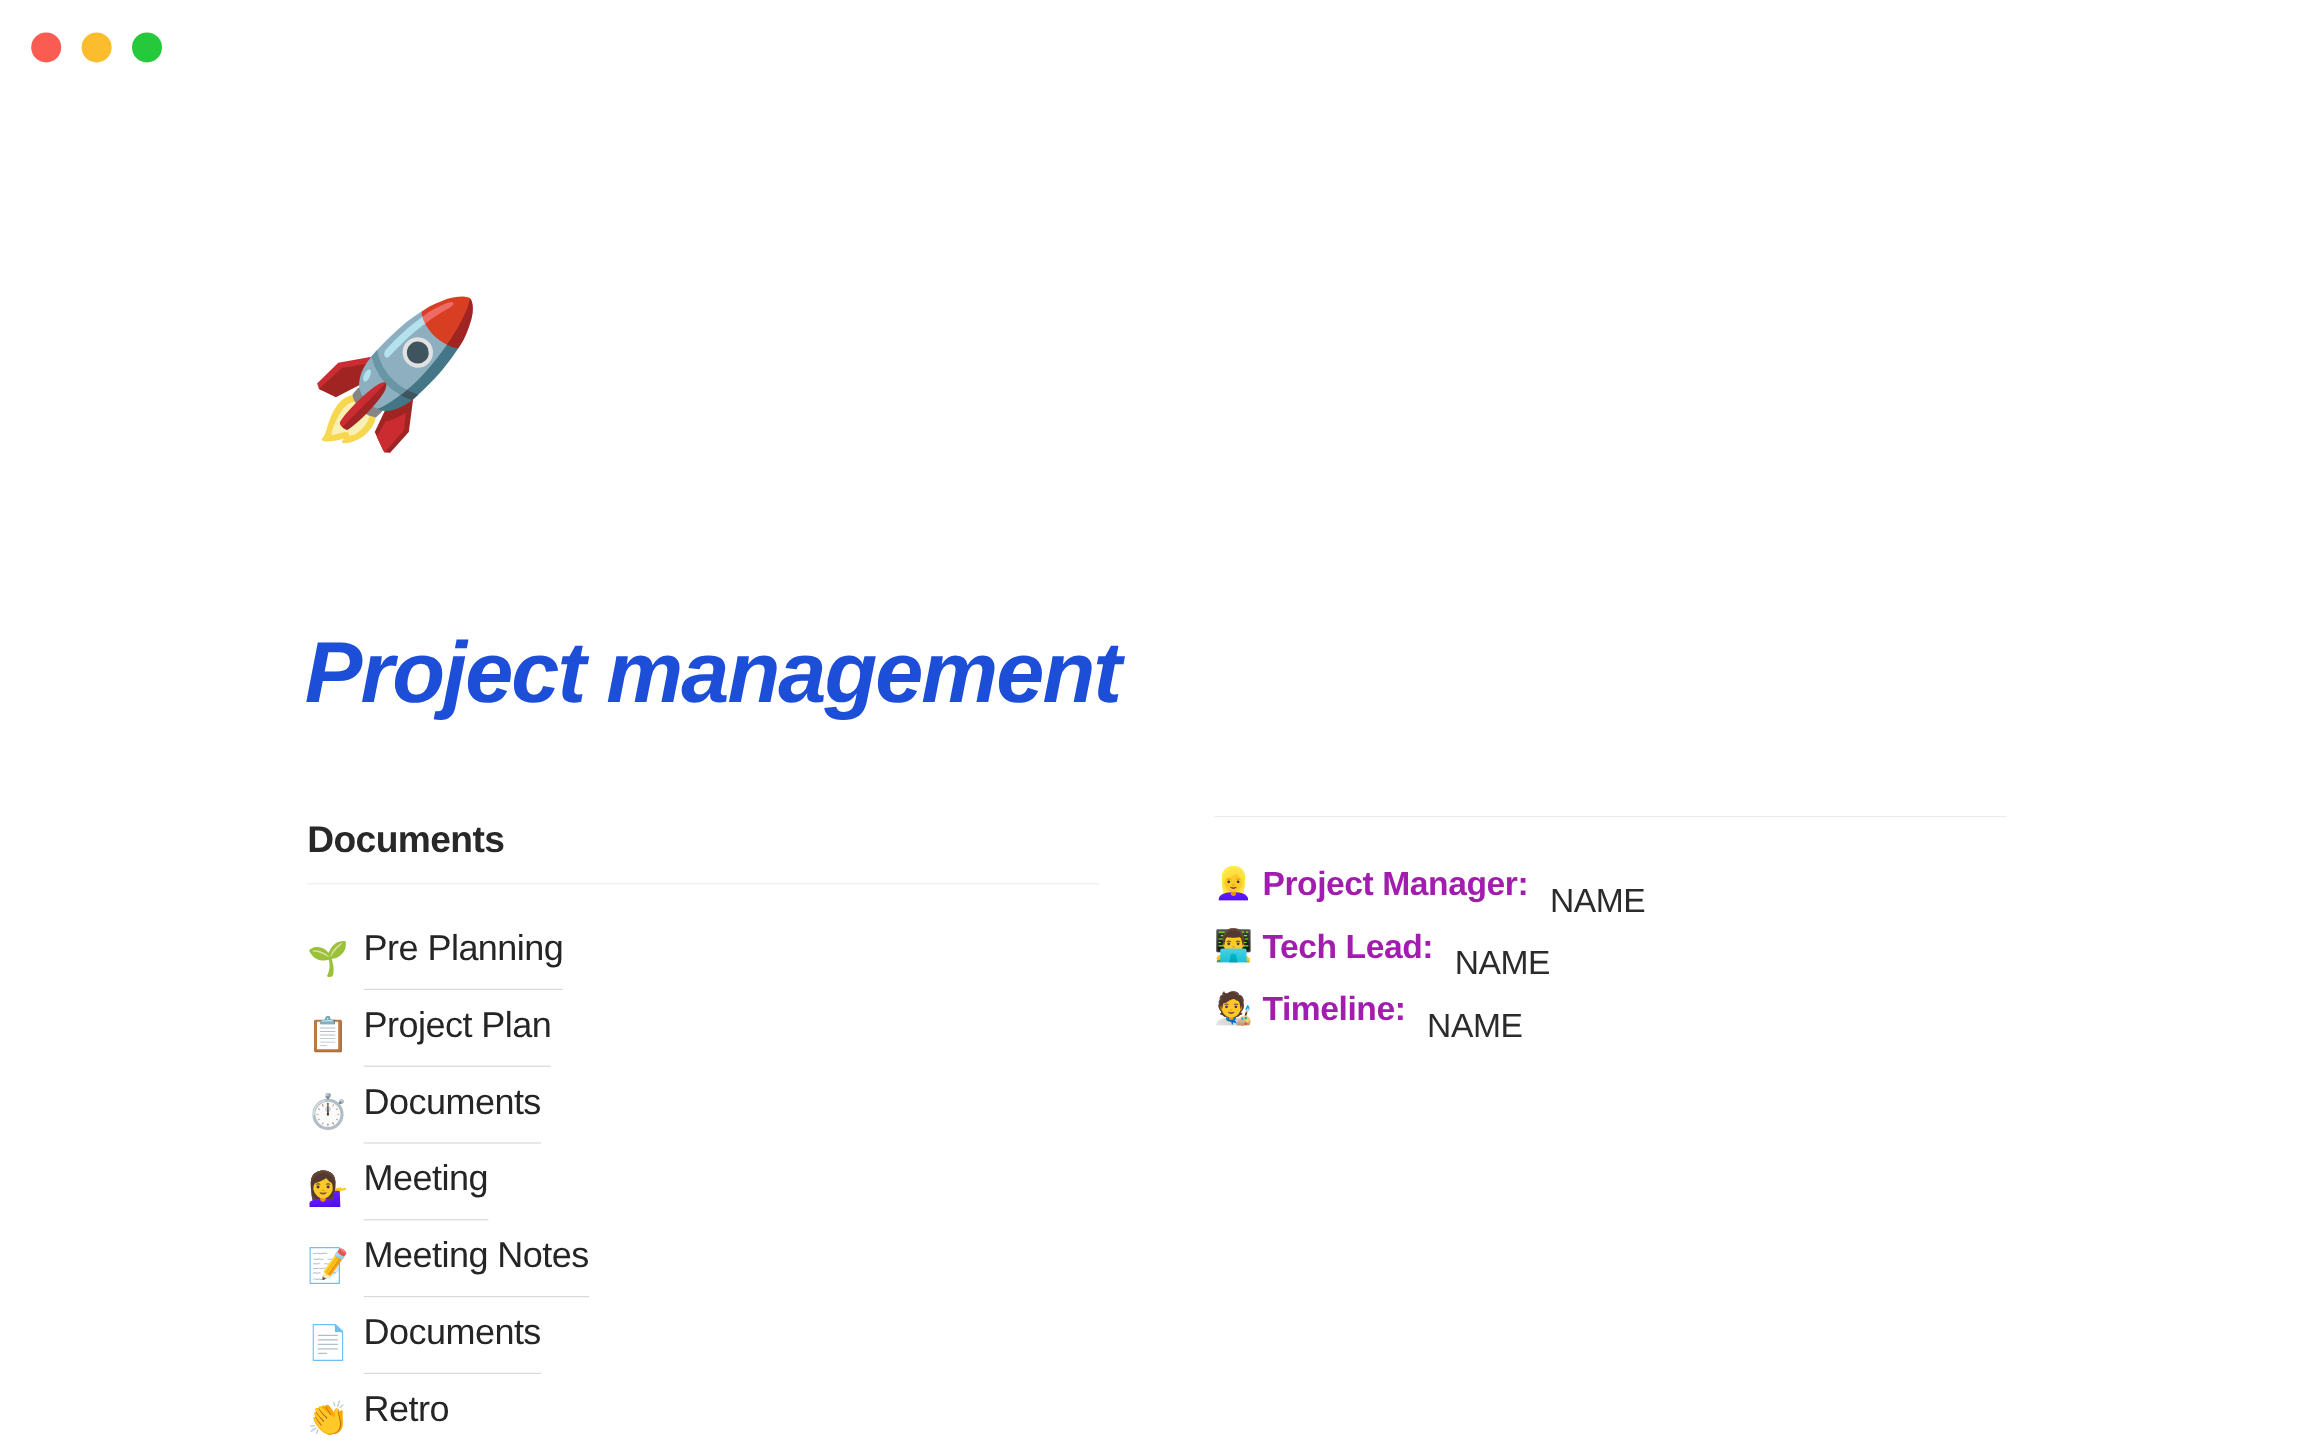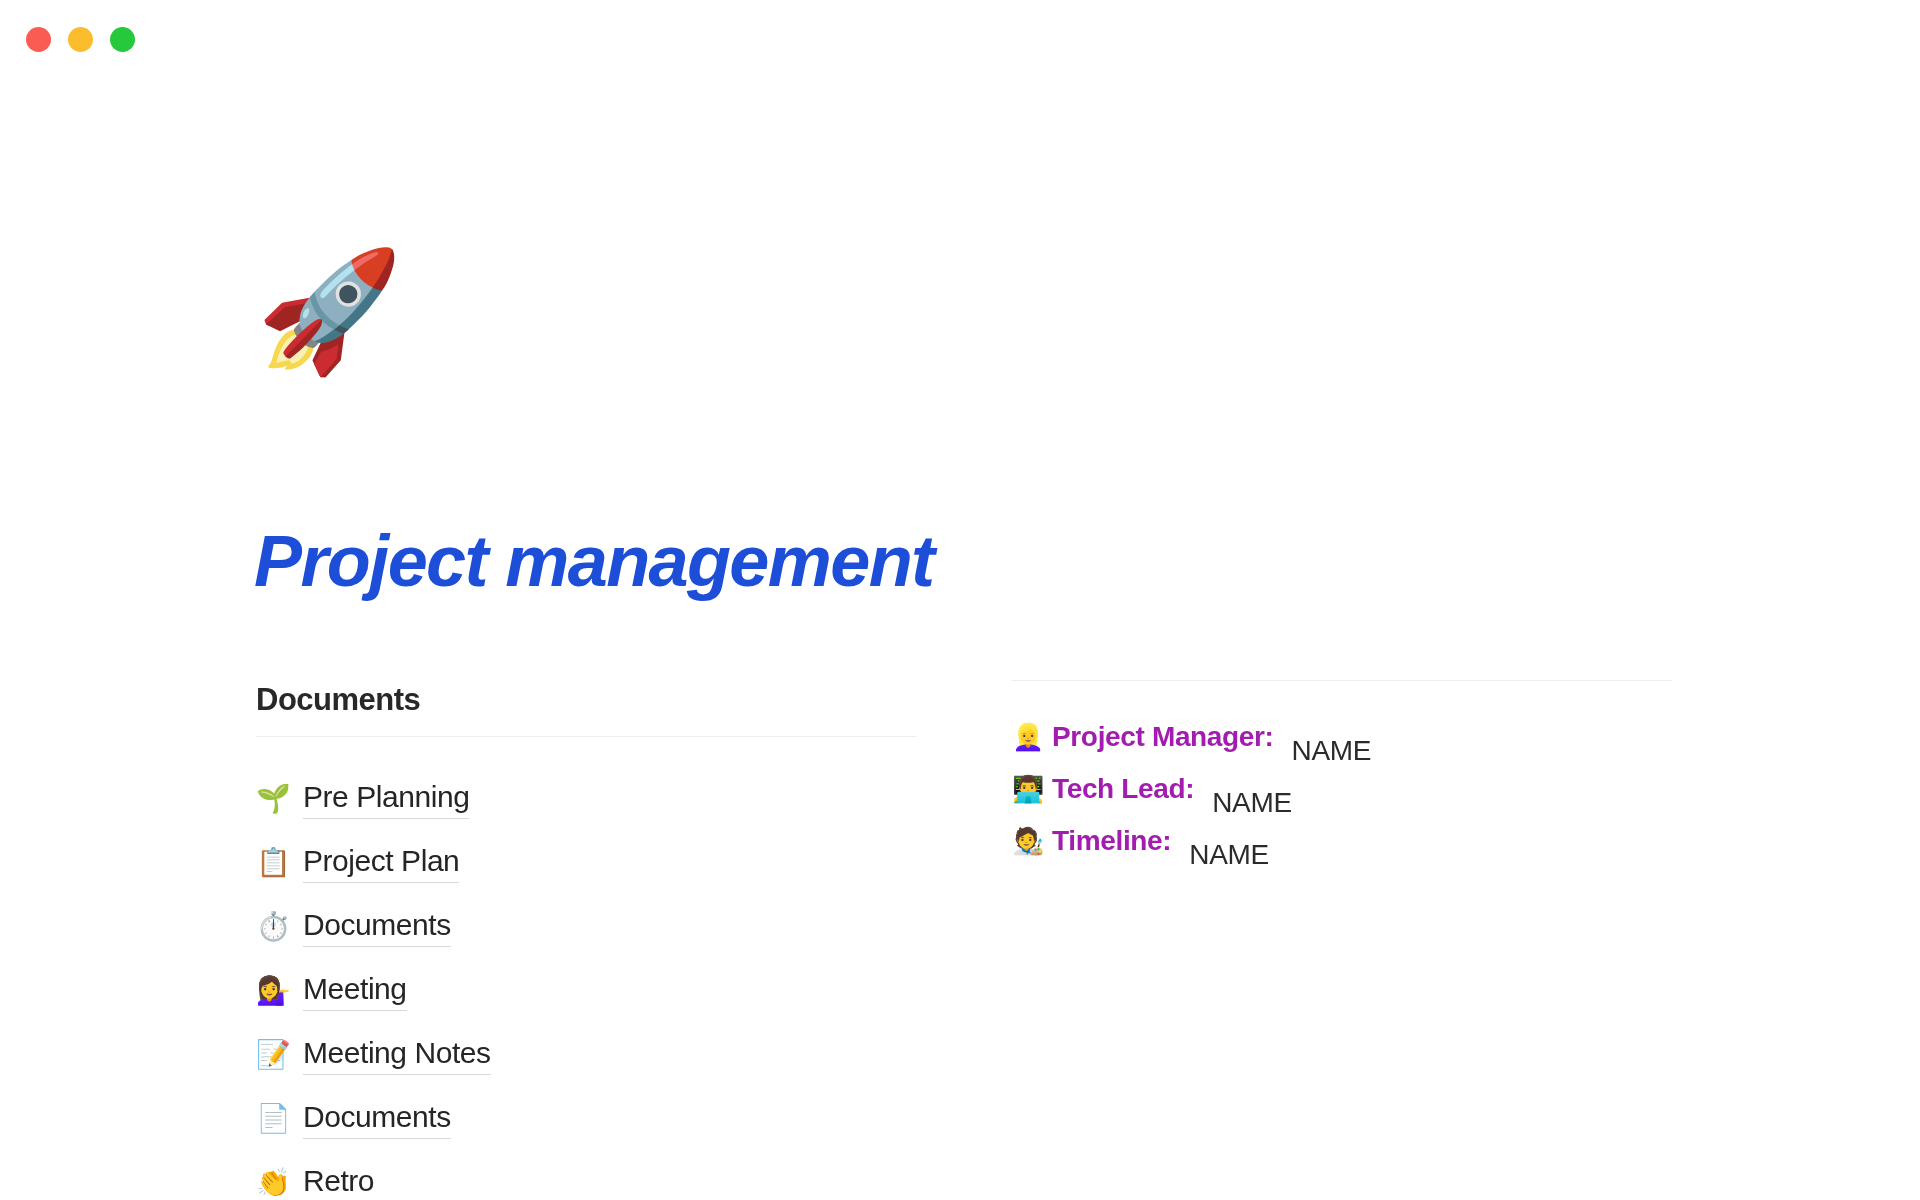--- a/index.html
+++ b/index.html
@@ -118,21 +118,21 @@
     user-select: none;
   }
 
   .doc-link {
     font-size: 30px;
     font-weight: 500;
     color: #252525;
     letter-spacing: -0.45px;
     text-decoration: none;
     border-bottom: 1.6px solid #d9d9d9;
-    padding-bottom: 3px;
+    padding-bottom: 15px;
     line-height: 1.2;
     cursor: pointer;
   }
 
   
   .team-list { list-style: none; }
 
   .team-item {
     display: flex;
     align-items: center;

